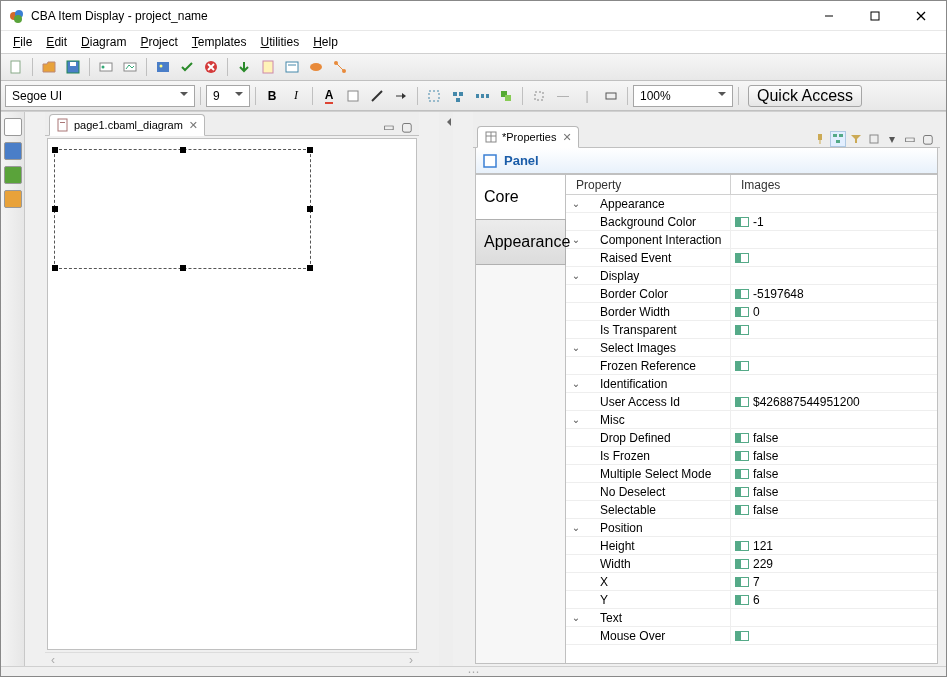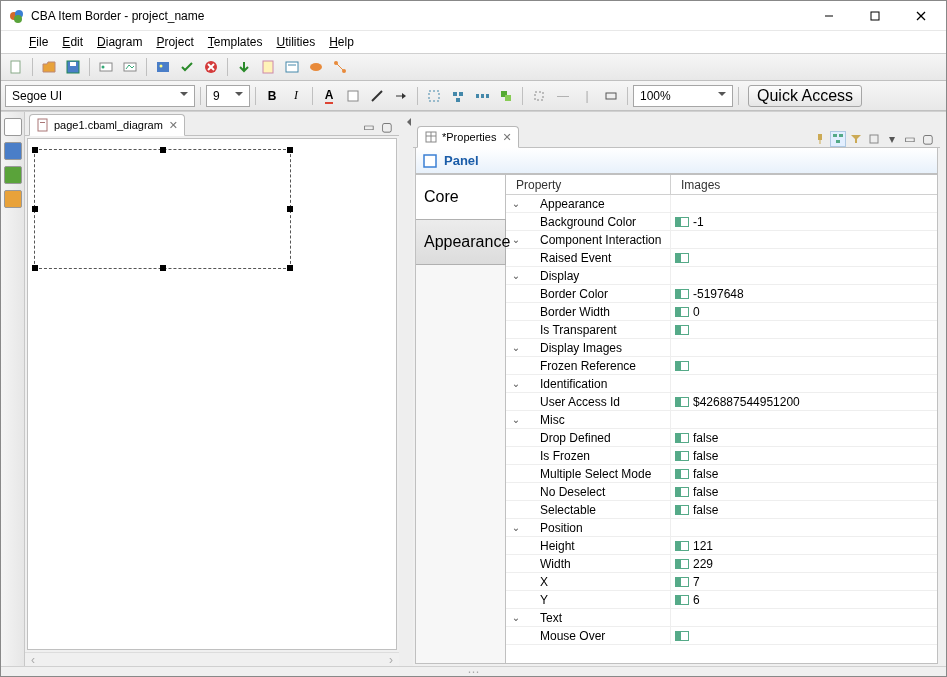--- a/index.html
+++ b/index.html
@@ -3,33 +3,33 @@
 <meta charset="utf-8">
 <style>
 * { box-sizing: border-box; font-family: "Segoe UI", Tahoma, sans-serif; }
 body { margin: 0; padding: 0; background: #fff; font-size: 12px; overflow: hidden; }
 .window { width: 947px; height: 677px; border: 1px solid #888; background: #fff; display: flex; flex-direction: column; }
 .titlebar { height: 30px; display: flex; align-items: center; padding: 0 2px 0 8px; background: #fff; border-bottom: 1px solid #e8e8e8; }
 .titlebar .icon { width:16px; height:16px; margin-right:6px; display:flex; align-items:center; justify-content:center; }
 .titlebar .title { flex:1; font-size:12px; color:#000; }
 .win-btns { display:flex; }
 .win-btn { width:46px; height:30px; display:flex; align-items:center; justify-content:center; color:#000; }
-.menubar { height:22px; display:flex; align-items:center; padding:0 22px; gap:2px; background:#fff;text-align:right; }
+.menubar { height:22px; display:flex; align-items:center; padding:0 6px; gap:2px; background:#fff;text-align:right; }
 .menu-item { padding:2px 6px; font-size:12px; color:#000; }
 .menu-item span.u { text-decoration:underline; }
 .toolbar { height:28px; background:linear-gradient(to bottom,#f6f6f6,#e8e8e8); border-top:1px solid #d0d0d0; border-bottom:1px solid #c0c0c0; display:flex; align-items:center; padding:0 4px; gap:2px; }
 .tb-btn { width:22px; height:22px; display:flex; align-items:center; justify-content:center; border:1px solid transparent; border-radius:2px; }
 .tb-sep { width:1px; height:18px; background:#c0c0c0; margin:0 3px; }
 .toolbar2 { height:30px; background:linear-gradient(to bottom,#f6f6f6,#e8e8e8); border-bottom:1px solid #c0c0c0; display:flex; align-items:center; padding:0 4px; gap:2px; }
 .font-sel { width:190px; height:22px; border:1px solid #a6a6a6; background:#fff; padding:0 6px; display:flex; align-items:center; position:relative; }
 .font-sel::after, .size-sel::after, .zoom-sel::after { content:""; position:absolute; right:6px; top:50%; transform:translateY(-50%); border:4px solid transparent; border-top-color:#555; }
 .size-sel { width:44px; height:22px; border:1px solid #a6a6a6; background:#fff; padding:0 6px; display:flex; align-items:center; position:relative; }
 .zoom-sel { width:100px; height:22px; border:1px solid #a6a6a6; background:#fff; padding:0 6px; display:flex; align-items:center; position:relative; }
 .qa-btn { height:22px; border:1px solid #a6a6a6; border-radius:3px; background:linear-gradient(to bottom,#fdfdfd,#e6e6e6); padding:0 8px; display:flex; align-items:center; font-size:16px; margin-left:4px; }
-.workspace { flex:1; display:flex; background:#f0f0f0; border-top:1px solid #d0d0d0; overflow:hidden; }
+.workspace { flex:1; display:flex; background:#f0f0f0; border-top:1px solid #d0d0d0; overflow:hidden;gap:20px; }
 .left-tools { width:24px; background:linear-gradient(to right,#f4f4f4,#e6e6e6); border-right:1px solid #c8c8c8; display:flex; flex-direction:column; align-items:center; padding-top:6px; gap:6px; }
 .lt-item { width:18px; height:18px; border:1px solid #999; border-radius:2px; }
 .editor-panel { width:374px; display:flex; flex-direction:column; }
 .tab-bar { height:24px; display:flex; align-items:flex-end; background:#eee; border-bottom:1px solid #c0c0c0; padding-left:4px; position:relative; }
 .tab { height:22px; background:#fff; border:1px solid #b8b8b8; border-bottom:1px solid #fff; border-radius:4px 4px 0 0; display:flex; align-items:center; padding:0 6px; gap:4px; font-size:11px; position:relative; top:1px; }
 .tab-close { font-size:11px; color:#777; margin-left:2px; }
 .tab-controls { margin-left:auto; display:flex; gap:2px; margin-right:4px; }
 .tc-btn { width:16px; height:16px; display:flex; align-items:center; justify-content:center; color:#555; }
 .editor-body { flex:1; background:#fff; border:1px solid #c0c0c0; margin:2px; position:relative; overflow:auto; }
 .diag-obj { position:absolute; left:6px; top:10px; width:257px; height:120px; border:1px dashed #555; background:#fff; }
@@ -67,21 +67,21 @@
 
 <div class="window">
   <div class="titlebar">
     <span class="icon">
       <svg width="16" height="16">
           <circle cx="5" cy="8" r="4" fill="#d46a2a"></circle>
           <circle cx="10" cy="6" r="4" fill="#3a7fd4"></circle>
           <circle cx="9" cy="11" r="4" fill="#5aa33a"></circle>
         </svg>
     </span>
-    <span class="title">CBA Item Border - project_name</span>
+    <span class="title">CBA Item Display - project_name</span>
     <div class="win-btns">
       <div class="win-btn">
           <svg width="10" height="10">
             <line x1="1" y1="5" x2="9" y2="5" stroke="#000" stroke-width="1"></line>
           </svg>
         </div>
       <div class="win-btn">
           <svg width="10" height="10">
             <rect x="1" y="1" width="8" height="8" fill="none" stroke="#000" stroke-width="1"></rect>
           </svg>
@@ -437,21 +437,21 @@
               </div>
               <div class="pt-cell2">
                 <span class="val-icon"></span>
                 <span></span>
               </div>
             </div>
 
           <div class="pt-row pt-group">
               <div class="pt-cell1">
                 <span class="exp">⌄</span>
-                <span class="indent1">Display Images</span>
+                <span class="indent1">Select Images</span>
               </div>
               <div class="pt-cell2"></div>
             </div>
           <div class="pt-row">
               <div class="pt-cell1">
                 <span class="indent2">Frozen Reference</span>
               </div>
               <div class="pt-cell2">
                 <span class="val-icon"></span>
                 <span></span>

